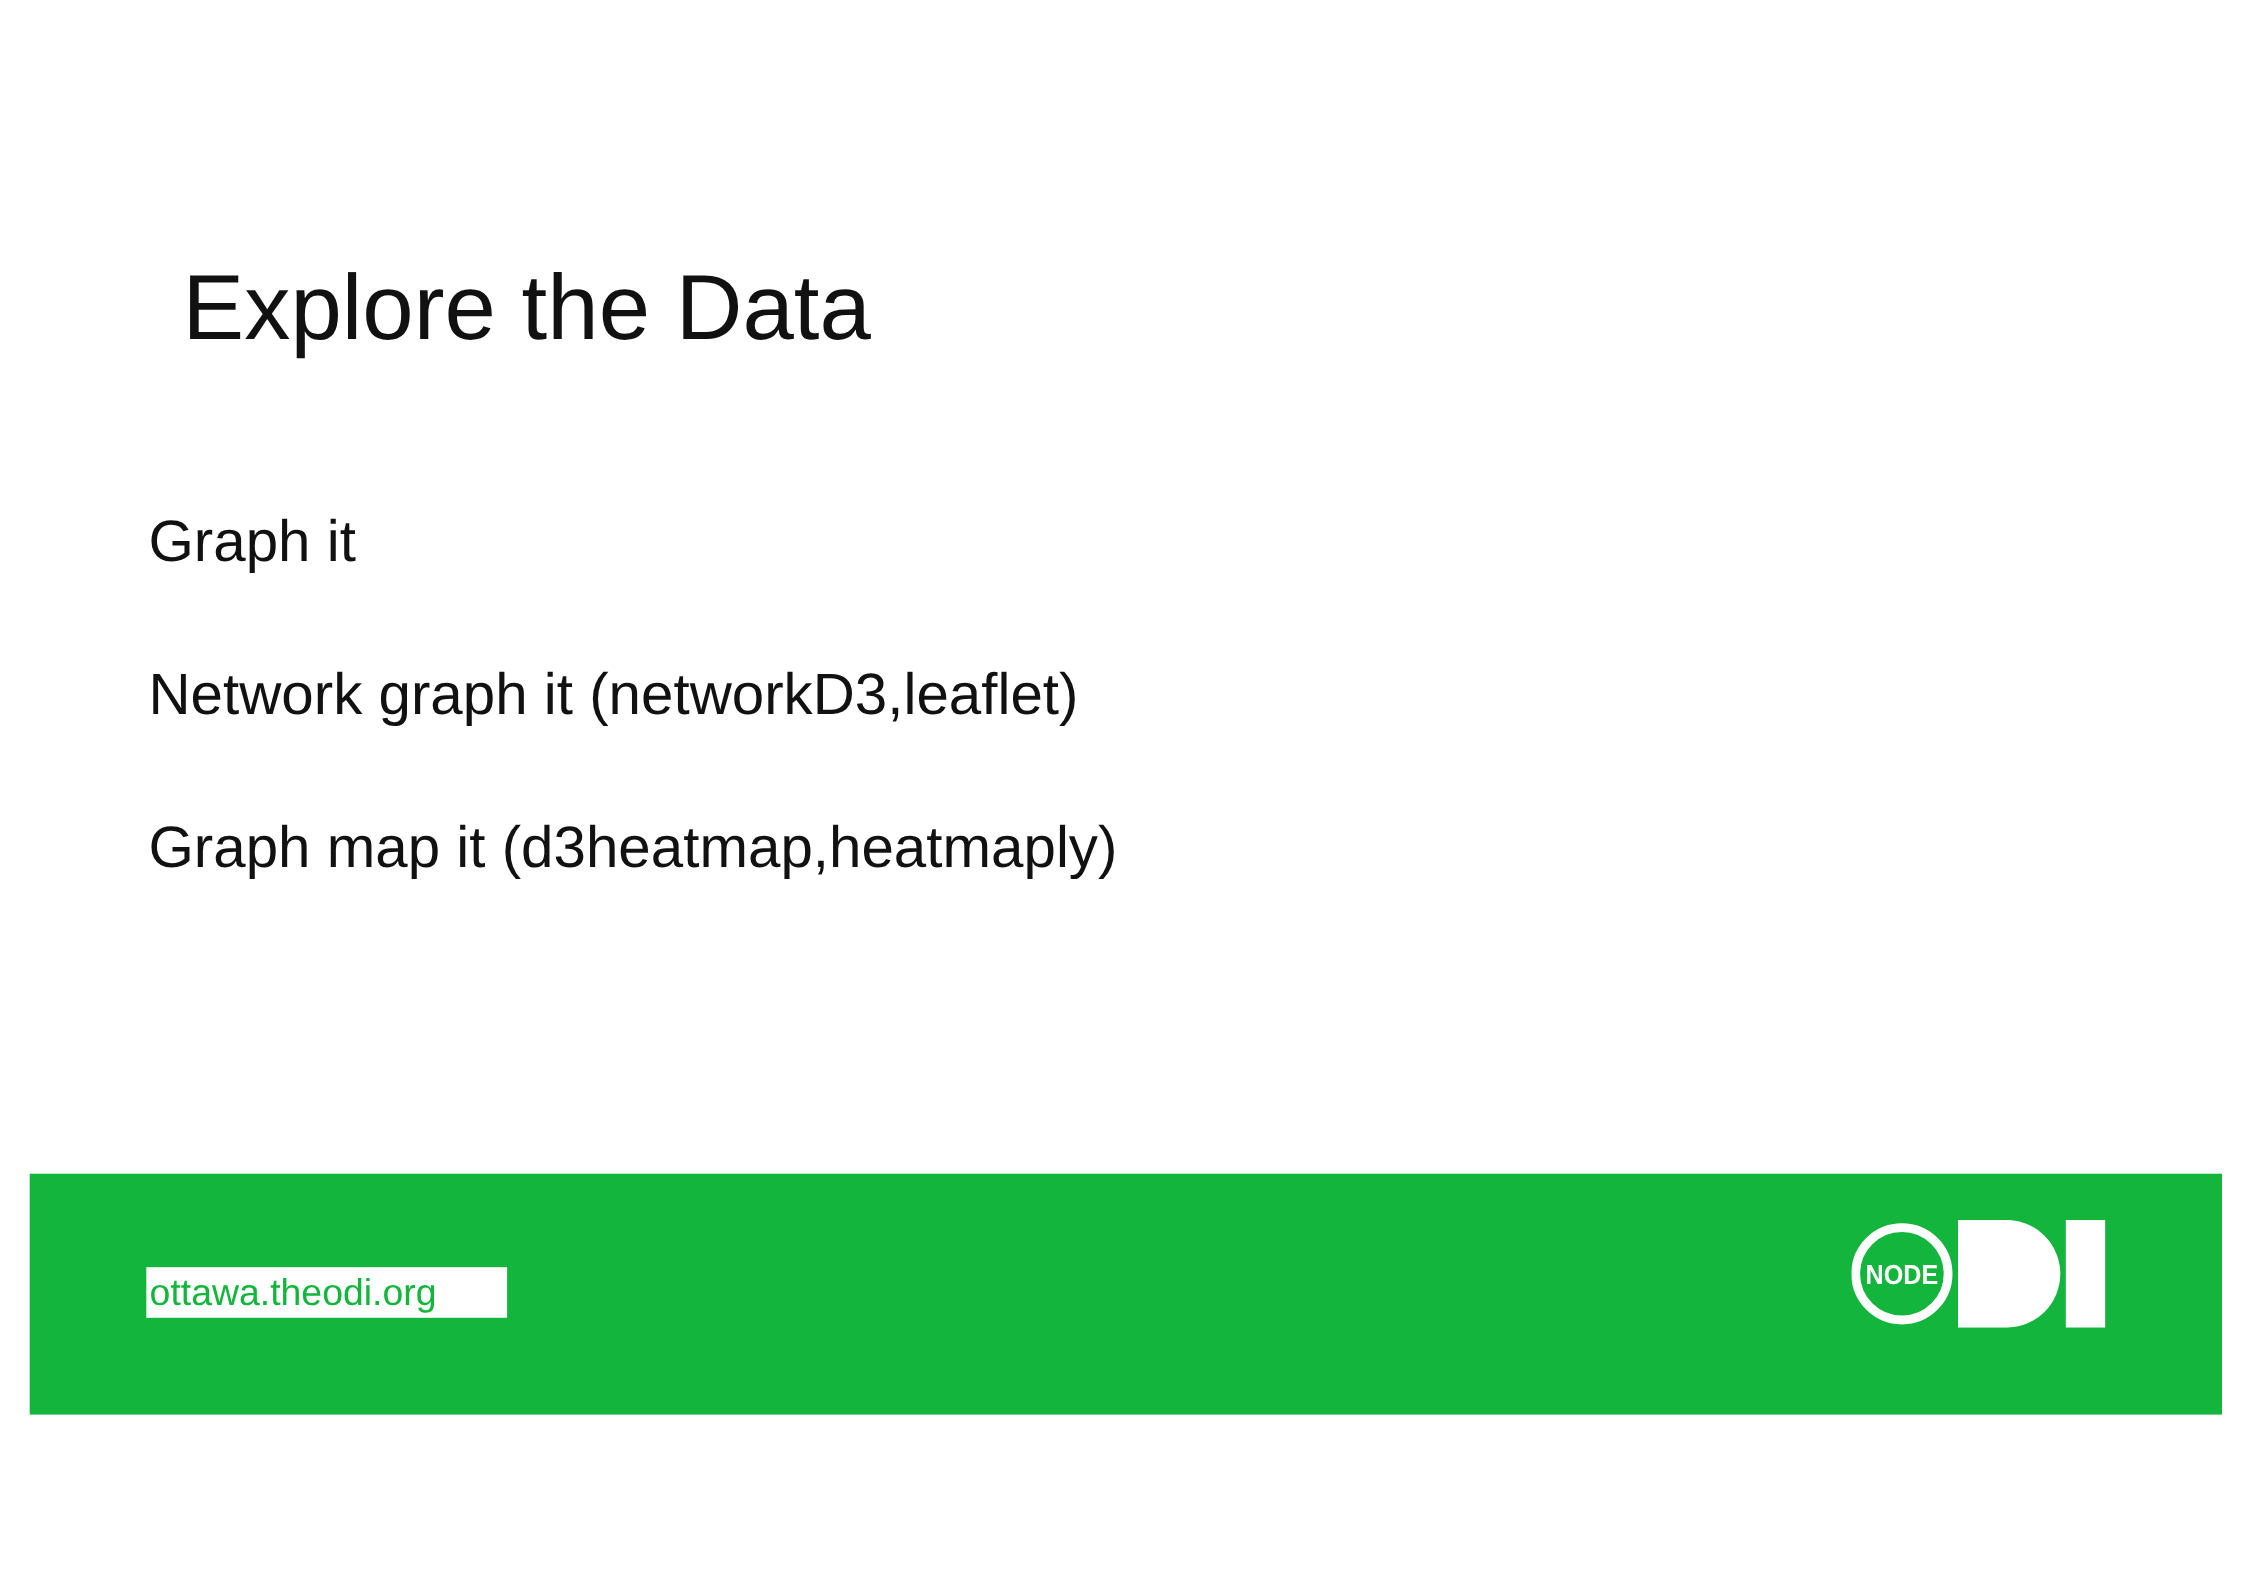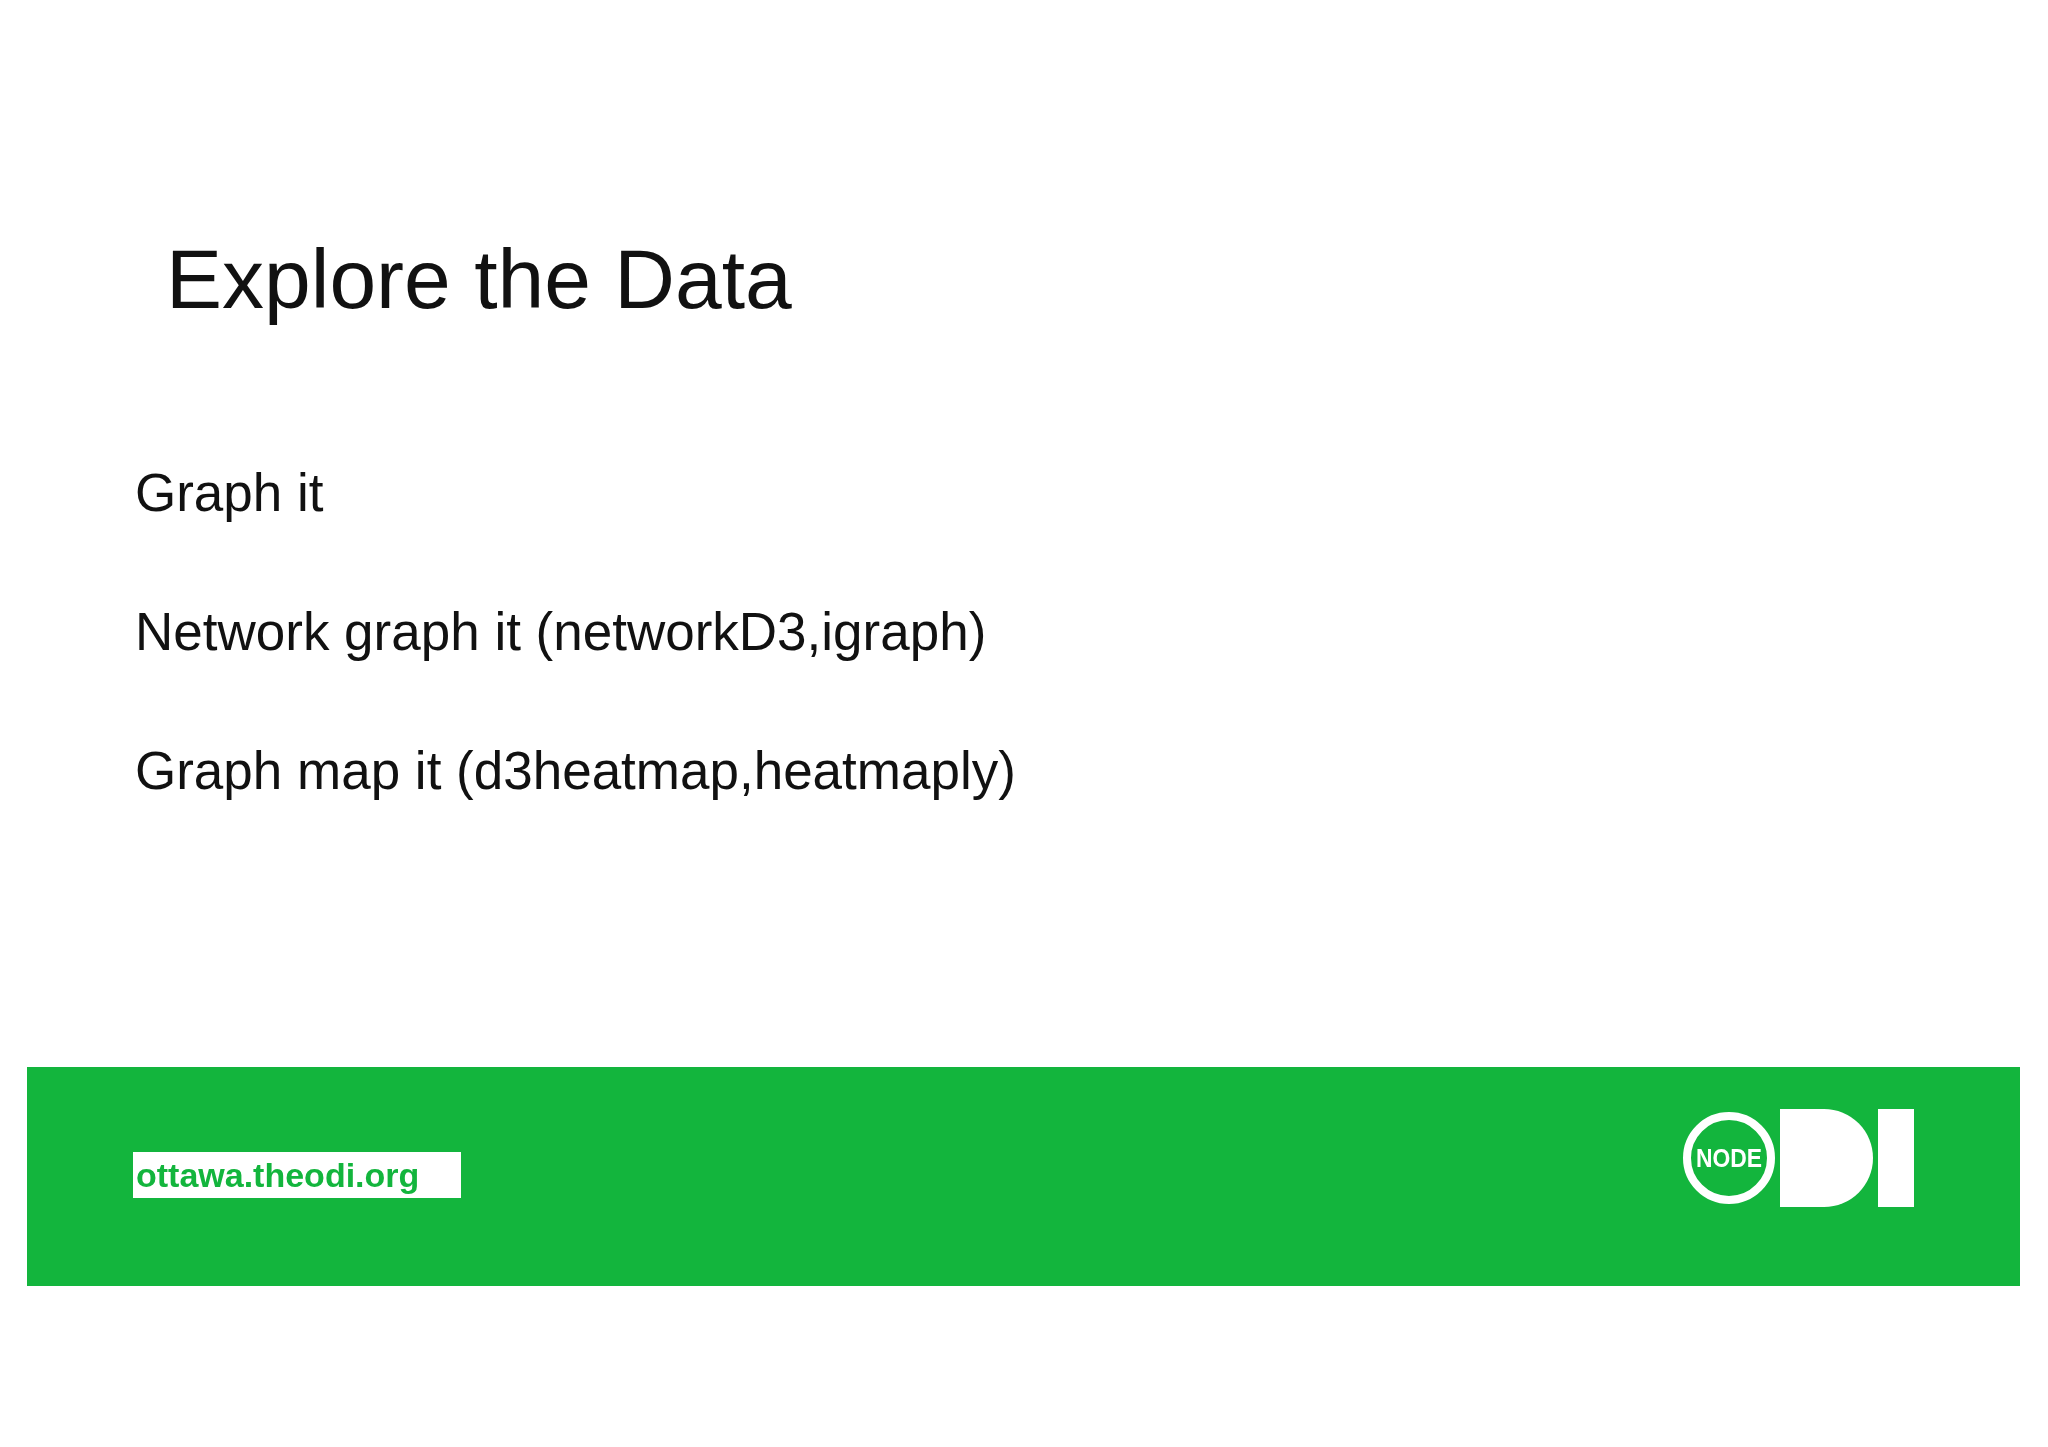--- a/index.html
+++ b/index.html
@@ -46,21 +46,21 @@
     background: var(--green);
   }
   .url-chip {
     position: absolute;
     left: 106px; top: 85px;
     height: 46px;
     min-width: 328px;
     background: var(--white);
     color: var(--green);
     font-size: 34px;
-    font-weight: 700;
+    font-weight: 400;
     line-height: 46px;
     padding: 0 4px 0 3px;
     text-decoration: none;
     white-space: nowrap;
     display: inline-block;
   }
   .logo {
     position: absolute;
     right: 106px; top: 42px;
     width: 231px; height: 98px;
@@ -69,21 +69,21 @@
 </style>
 </head>
 <body>
 
 <div class="slide">
 
   <h1 class="title">Explore the Data</h1>
 
   <div class="bullets">
     <div class="bullet">Graph it</div>
-    <div class="bullet">Network graph it (networkD3,igraph)</div>
+    <div class="bullet">Network graph it (networkD3,leaflet)</div>
     <div class="bullet">Graph map it (d3heatmap,heatmaply)</div>
   </div>
 
   <footer class="footer">
 
     <a class="url-chip">ottawa.theodi.org</a>
 
     <div class="logo">
       <svg viewBox="0 0 231 98" xmlns="http://www.w3.org/2000/svg">
         <circle cx="46" cy="49" r="42" fill="none" stroke="#ffffff" stroke-width="8"></circle>

